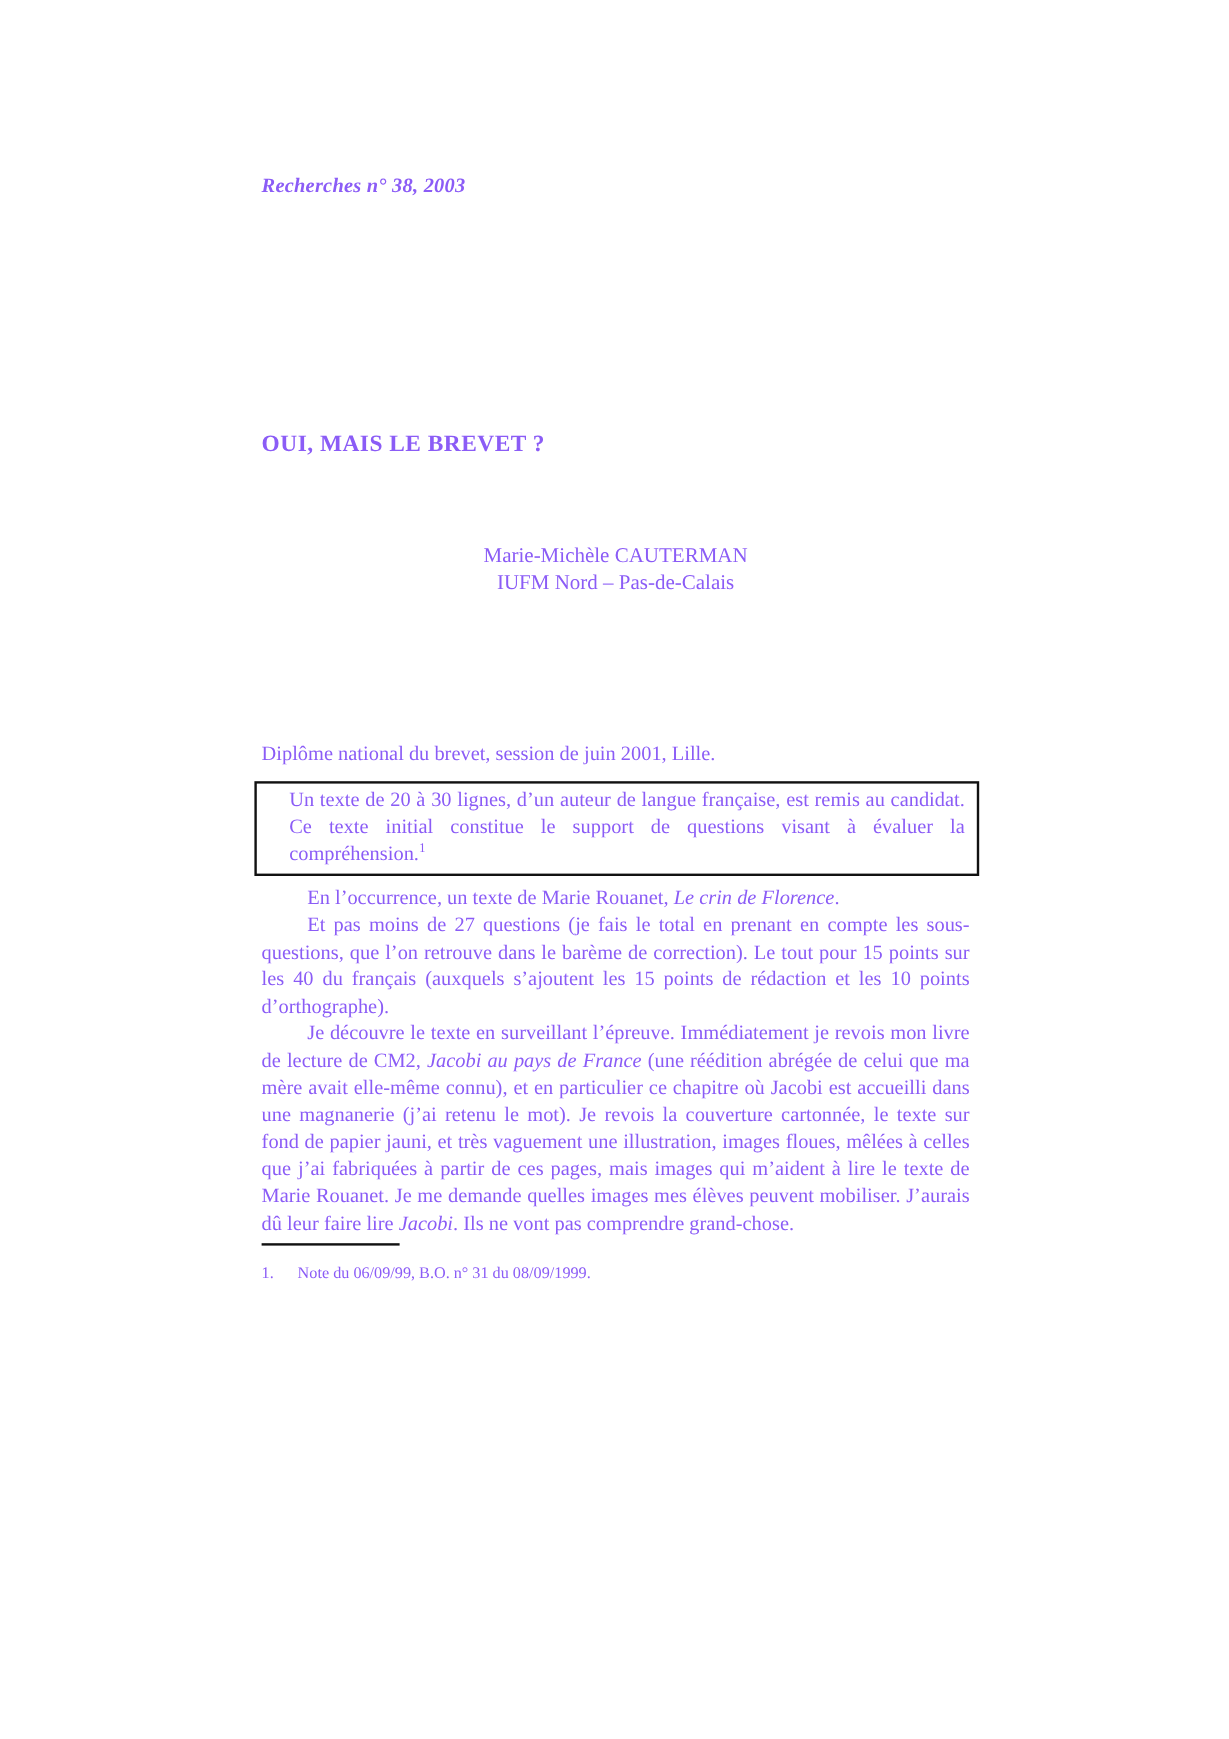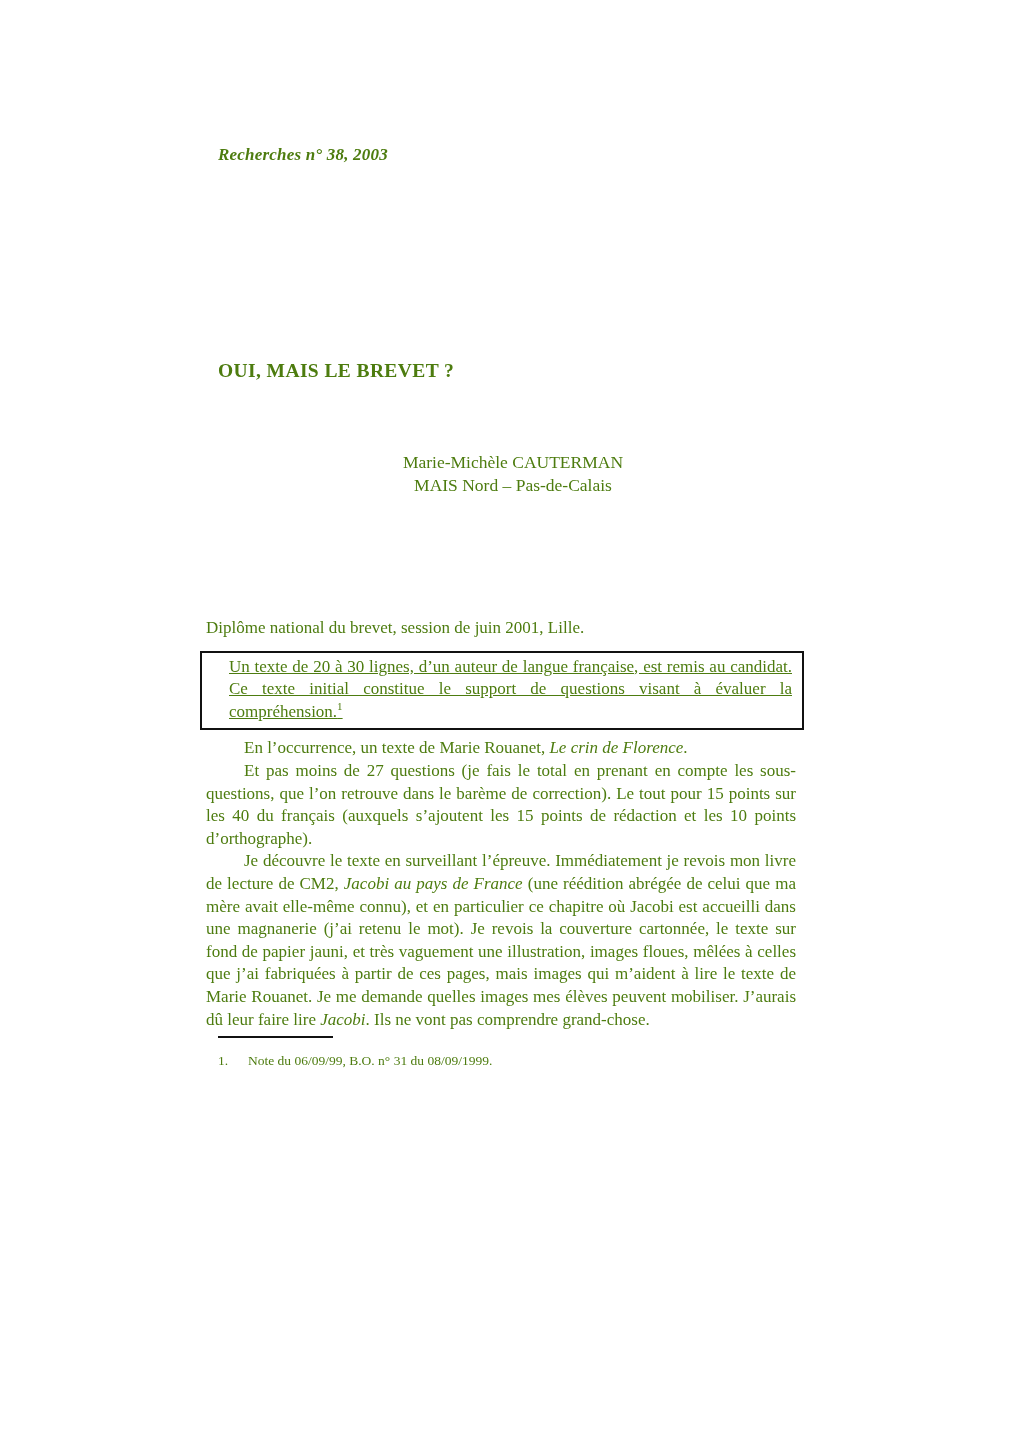--- a/index.html
+++ b/index.html
@@ -5,21 +5,21 @@
   html, body {
     margin: 0;
     padding: 0;
     background: #e8e8e8;
   }
   .page {
     position: relative;
     width: 1024px;
     height: 1449px;
     background: #ffffff;
-    color: #4d7c0f;
+    color: #8b5cf6;
     font-family: "Liberation Serif", "DejaVu Serif", serif;
     overflow: hidden;
   }
   .journal-header {
     position: absolute;
     left: 218px;
     top: 145px;
     font-size: 17px;
     font-style: italic;
     font-weight: bold;
@@ -40,38 +40,37 @@
     position: absolute;
     left: 218px;
     top: 451px;
     width: 590px;
     text-align: center;
     font-size: 17.5px;
     line-height: 23px;
   }
   .main {
     position: absolute;
-    left: 206px;
+    left: 218px;
     top: 617px;
     width: 590px;
     font-size: 17px;
     line-height: 22.6px;
   }
   .intro {
     margin: 0;
   }
   .quote-box {
     border: 2px solid #111;
     margin: 11px -8px 0 -6px;
     padding: 3px 10px 5px 27px;
   }
   .quote-text {
     margin: 0;
     text-align: justify;
-    text-decoration: underline;
   }
   .quote-text sup {
     font-size: 11px;
     line-height: 0;
   }
   .para {
     margin: 0;
     text-indent: 38px;
     text-align: justify;
   }
@@ -103,21 +102,21 @@
 <body>
 
 <div class="page">
 
   <div class="journal-header">Recherches n° 38, 2003</div>
 
   <h1 class="title">OUI, MAIS LE BREVET ?</h1>
 
   <div class="author-block">
     <div>Marie-Michèle CAUTERMAN</div>
-    <div>MAIS Nord – Pas-de-Calais</div>
+    <div>IUFM Nord – Pas-de-Calais</div>
   </div>
 
   <div class="main">
     <p class="intro">Diplôme national du brevet, session de juin 2001, Lille.</p>
 
     <div class="quote-box">
       <p class="quote-text">Un texte de 20 à 30 lignes, d’un auteur de langue française, est remis au candidat. Ce texte initial constitue le support de questions visant à évaluer la compréhension.<sup>1</sup></p>
     </div>
 
     <p class="para para-first">En l’occurrence, un texte de Marie Rouanet, <em>Le crin de Florence</em>.</p>

